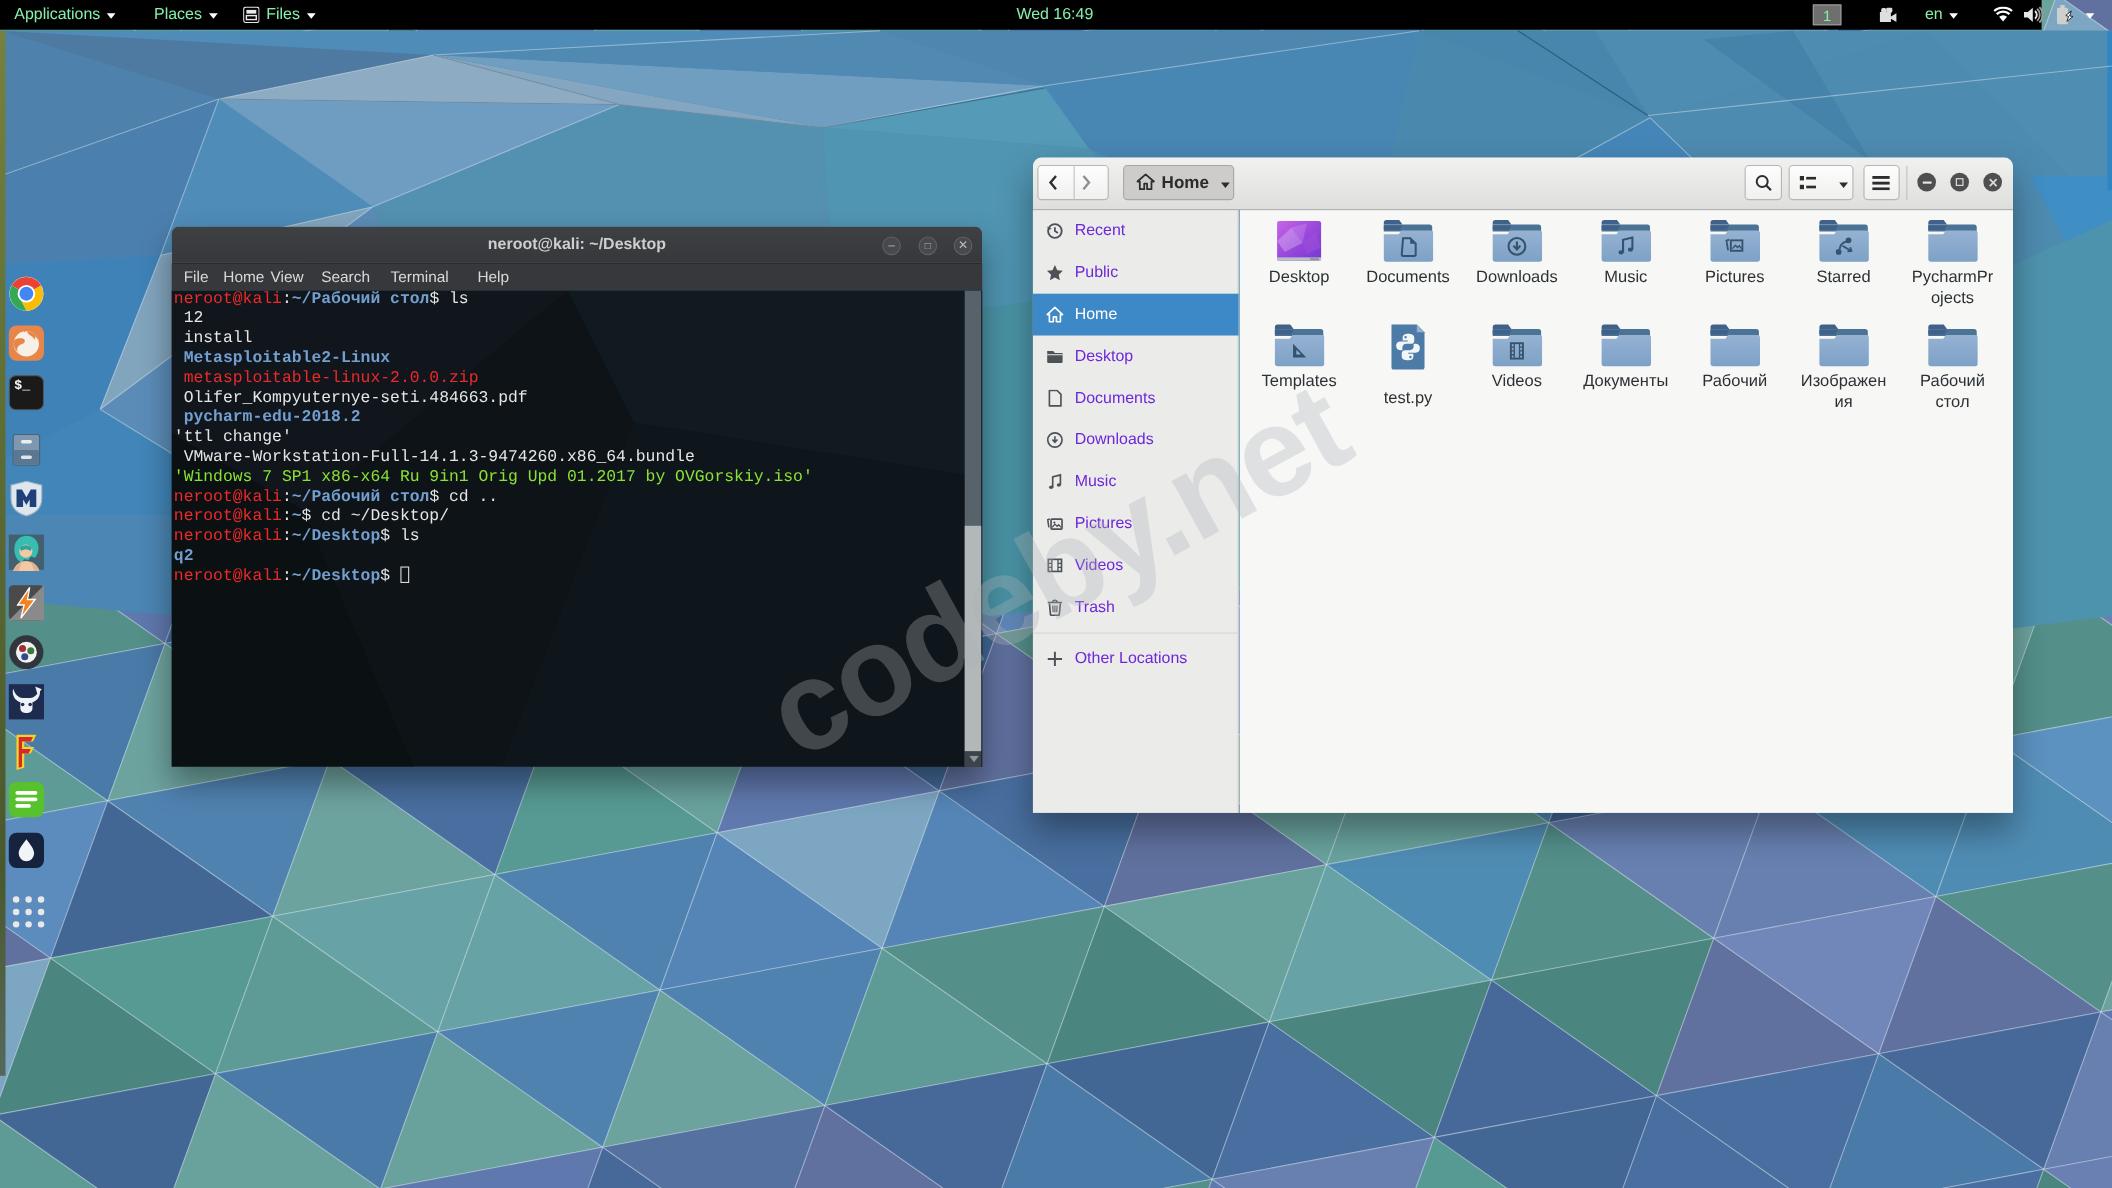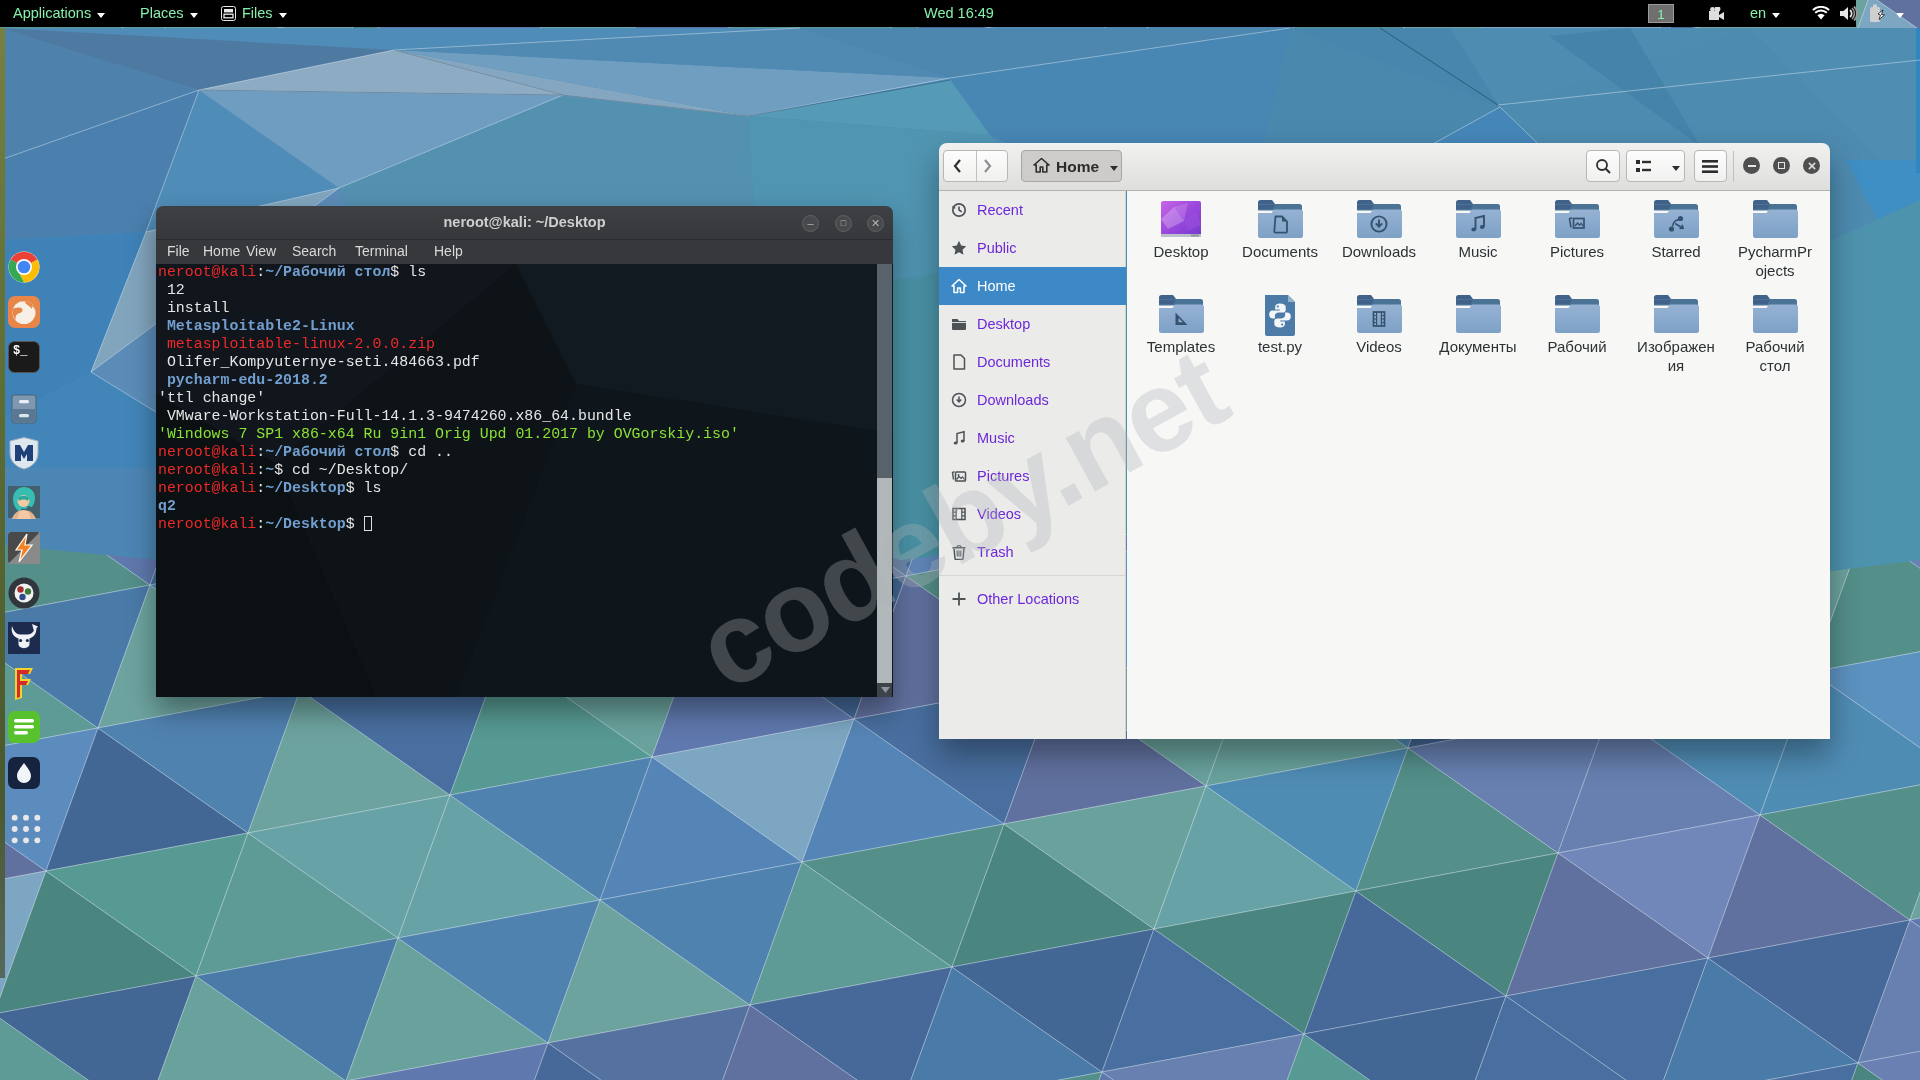--- a/index.html
+++ b/index.html
@@ -717,21 +717,21 @@
       </div>
 <div class="fi" style="left:108px;top:103px">
         <svg class="ic" width="46" height="43" viewBox="0 0 46 43">
           <path d="M8,1 h23 l7,7 v32 a2,2 0 0,1 -2,2 H10 a2,2 0 0,1 -2,-2 z" fill="#4d7ba7"></path>
           <path d="M31,1 l7,7 h-7 z" fill="#93b2cd"></path>
           <g fill="#f2f6f9">
             <path d="M22.7,9.5 c-2.8,0 -4.6,1.2 -4.6,3.5 v2.5 h4.7 v0.9 h-6.8 c-2.4,0 -3.8,1.6 -3.8,4 0,2.4 1.4,4 3.8,4 h1.9 v-2.5 c0,-2 1.6,-3.3 3.6,-3.3 h4.3 c1.7,0 2.9,-1.2 2.9,-2.9 v-2.7 c0,-2.3 -2.2,-3.5 -6,-3.5 z m-1.9,1.9 a1.1,1.1 0 1,1 0,2.2 1.1,1.1 0 0,1 0,-2.2 z"></path>
             <path d="M23.3,33.5 c2.8,0 4.6,-1.2 4.6,-3.5 v-2.5 h-4.7 v-0.9 h6.8 c2.4,0 3.8,-1.6 3.8,-4 0,-2.4 -1.4,-4 -3.8,-4 h-1.9 v2.5 c0,2 -1.6,3.3 -3.6,3.3 h-4.3 c-1.7,0 -2.9,1.2 -2.9,2.9 v2.7 c0,2.3 2.2,3.5 6,3.5 z m1.9,-1.9 a1.1,1.1 0 1,1 0,-2.2 1.1,1.1 0 0,1 0,2.2 z"></path>
           </g>
         </svg>
-        <span class="nm" style="margin-top:1px">test.py</span>
+        <span class="nm" style="margin-top:16px">test.py</span>
       </div>
 <div class="fi" style="left:207px;top:103px">
         <svg class="ic" width="46" height="40" viewBox="0 0 46 40">
           <use href="#fol"></use>
           <rect x="17.5" y="18" width="11" height="14" fill="none" stroke="#35536e" stroke-width="1.7"></rect>
           <path d="M20.6,18 v14 M25.4,18 v14 M17.5,21.5 h3.1 M17.5,25 h3.1 M17.5,28.5 h3.1 M25.4,21.5 h3.1 M25.4,25 h3.1 M25.4,28.5 h3.1" stroke="#35536e" stroke-width="1.2"></path>
         </svg>
         <span class="nm">Videos</span>
       </div>
 <div class="fi" style="left:306px;top:103px">

